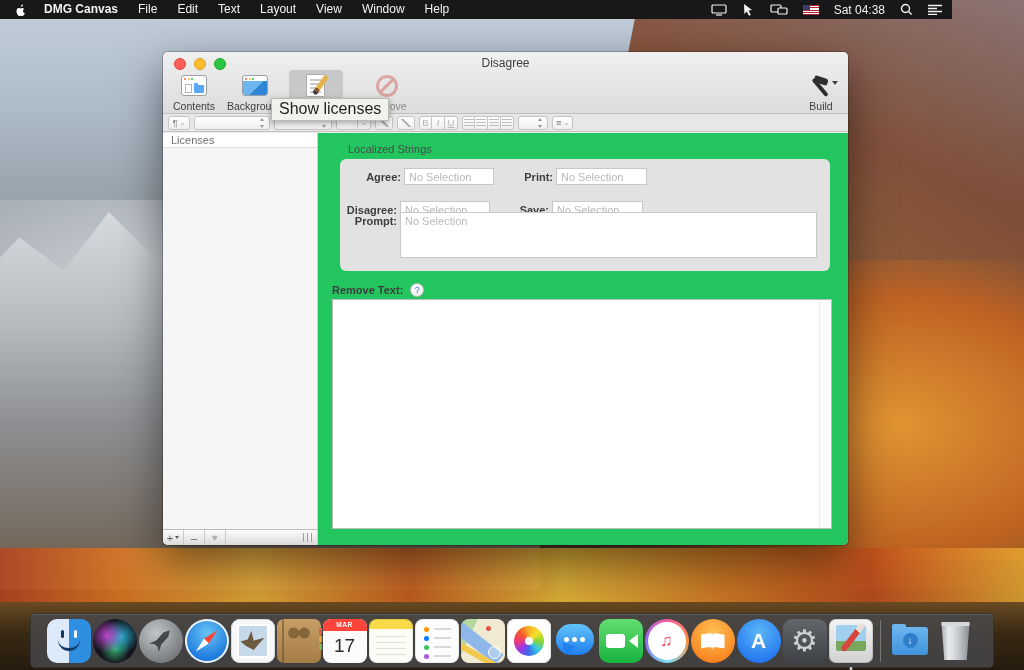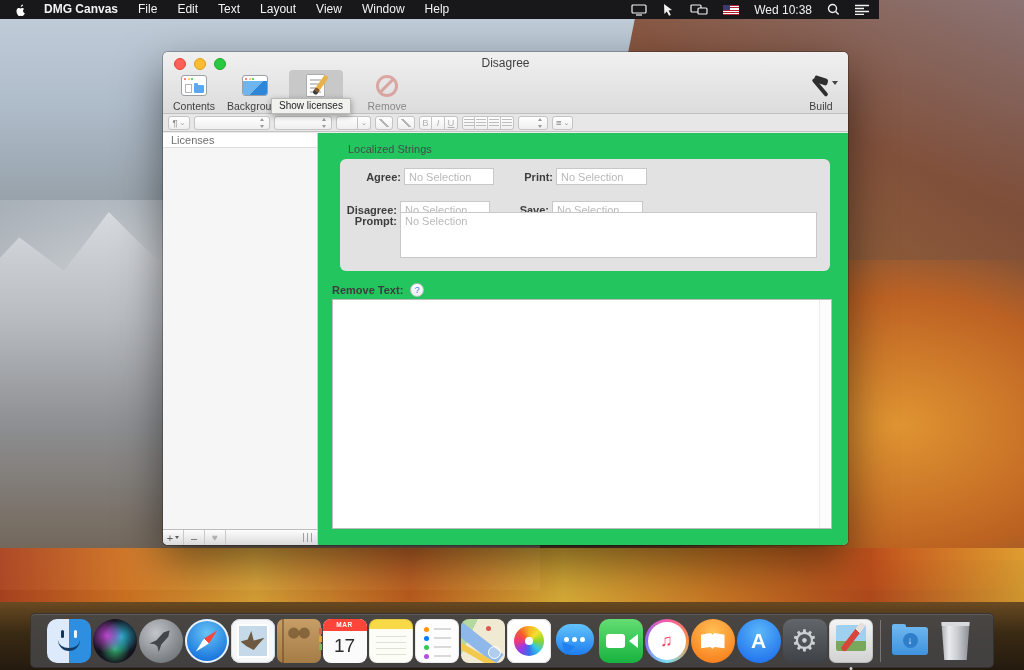--- a/index.html
+++ b/index.html
@@ -22,21 +22,21 @@
     background:radial-gradient(ellipse at 60% 50%,#e89a31e6,#c9641fcc 55%,transparent 80%); }
   .wp-foliage { left:0; right:0; top:548px; height:62px;
     background:linear-gradient(90deg,#b8441f,#e07a22 12%,#f0b43a 25%,#d0641f 40%,#f2c23c 55%,#e08426 70%,#c24e1c 85%,#e8a832 100%);
     opacity:.85; }
   .wp-water { left:0; right:0; top:602px; bottom:0;
     background:linear-gradient(180deg,#6a4a22,#3a2a14 45%,#241a0e),
                repeating-linear-gradient(90deg,rgba(240,170,60,.18) 0 6px,rgba(60,40,20,.15) 6px 14px);
     background-blend-mode:normal; }
 
   
-  .menubar { position:absolute; left:0; top:0; width:879px; height:19px; background:#18181a;
+  .menubar { position:absolute; left:0; top:0; width:952px; height:19px; background:#18181a;
     display:flex; align-items:center; color:#f2f2f2; font-size:12px; z-index:60; }
   .mb-left { display:flex; align-items:center; }
   .mb-apple { width:26px; display:flex; justify-content:center; margin-left:8px; }
   .mb-item { padding:0 10px; line-height:19px; white-space:nowrap; }
   .mb-item.app { font-weight:bold; }
   .mb-right { margin-left:auto; display:flex; align-items:center; gap:15px; padding-right:10px; }
   .mb-icon { display:flex; align-items:center; }
   .flag { width:16px; height:10px; position:relative;
     background:repeating-linear-gradient(180deg,#b22234 0 .9px,#ffffff .9px 1.8px); }
   .flag::before { content:''; position:absolute; left:0; top:0; width:7px; height:5px; background:#3c3b6e; }
@@ -141,21 +141,21 @@
   .license-label { font-weight:bold; color:#3d3d3d; }
   .help-btn { width:14px; height:14px; border-radius:50%; background:linear-gradient(#fff,#ededed);
     border:1px solid #bdbdbd; color:#4272d8; font-size:9px; display:flex; align-items:center; justify-content:center; }
   .license-box { position:absolute; left:14px; top:166px; width:500px; height:230px; background:#fff; border:1px solid #bcbcbc; display:flex; }
   .license-text { flex:1; border:none; resize:none; outline:none; background:#fff;
     font-family:"Liberation Sans","DejaVu Sans",sans-serif; font-size:11px; padding:3px 5px; }
   .scrolltrack { width:12px; background:#fcfcfc; border-left:1px solid #ececec; }
 
   
   .tooltip { position:absolute; left:108px; top:46px; background:#f1f1ee; border:1px solid #b9b9b6;
-    box-shadow:0 2px 6px rgba(0,0,0,.35); font-size:10px; color:#1f1f1f; padding:1px 7px 2px; z-index:50; white-space:nowrap; }
+    box-shadow:0 2px 6px rgba(0,0,0,.35); font-size:16px; color:#1f1f1f; padding:1px 7px 2px; z-index:50; white-space:nowrap; }
 
   
   .dock { position:absolute; left:30px; right:30px; top:613px; height:55px; background:rgba(72,72,74,.84);
     border:1px solid rgba(0,0,0,.25); border-radius:5px; display:flex; align-items:flex-start;
     justify-content:center; gap:2px; padding-top:5px; z-index:40; box-shadow:inset 0 1px 0 rgba(255,255,255,.12); }
   .dk { width:44px; height:44px; position:relative; flex:none; }
   .dot { position:absolute; left:50%; bottom:-7px; transform:translateX(-50%); width:3px; height:3px; border-radius:50%; background:#d6d6d6; }
   .dk-sep { width:1px; height:42px; background:rgba(255,255,255,.28); margin:1px 5px 0; flex:none; }
 
   .ic-finder { border-radius:10px; overflow:hidden; background:linear-gradient(90deg,#dceafb 0 49%,#2e8fe0 49% 100%); }
@@ -273,21 +273,21 @@
           <path fill="#f2f2f2" d="M2 1l8 6-3.4.6L8.8 12l-1.8.8-2.2-4.4L2.4 11z"></path>
         </svg>
     </span>
     <span class="mb-icon">
       <svg width="18" height="12" viewBox="0 0 18 12" fill="none" stroke="#f2f2f2" stroke-width="1.2">
           <rect x="1" y="1" width="10" height="7" rx="1"></rect>
           <rect x="8" y="4" width="9" height="6" rx="1" fill="#18181a"></rect>
         </svg>
     </span>
     <span class="flag"></span>
-    <span class="mb-clock">Wed 10:38</span>
+    <span class="mb-clock">Sat 04:38</span>
     <span class="mb-icon">
       <svg width="13" height="13" viewBox="0 0 13 13" fill="none" stroke="#f2f2f2" stroke-width="1.4">
           <circle cx="5.5" cy="5.5" r="4"></circle>
           <path d="M8.6 8.6l3 3"></path>
         </svg>
     </span>
     <span class="mb-icon">
       <svg width="14" height="11" viewBox="0 0 14 11" stroke="#f2f2f2" stroke-width="1.3">
           <path d="M0 1.5h14M0 4.5h9M0 7.5h14M0 10.5h9"></path>
         </svg>

